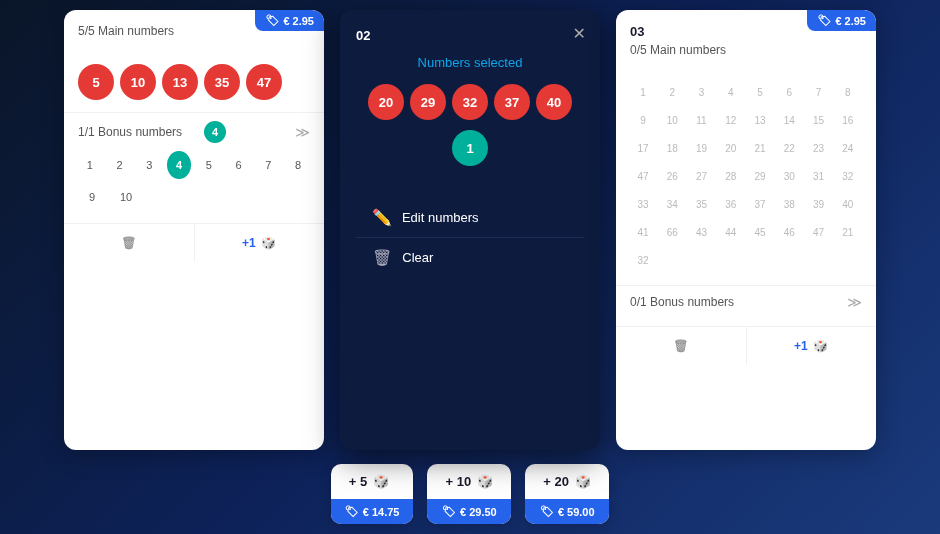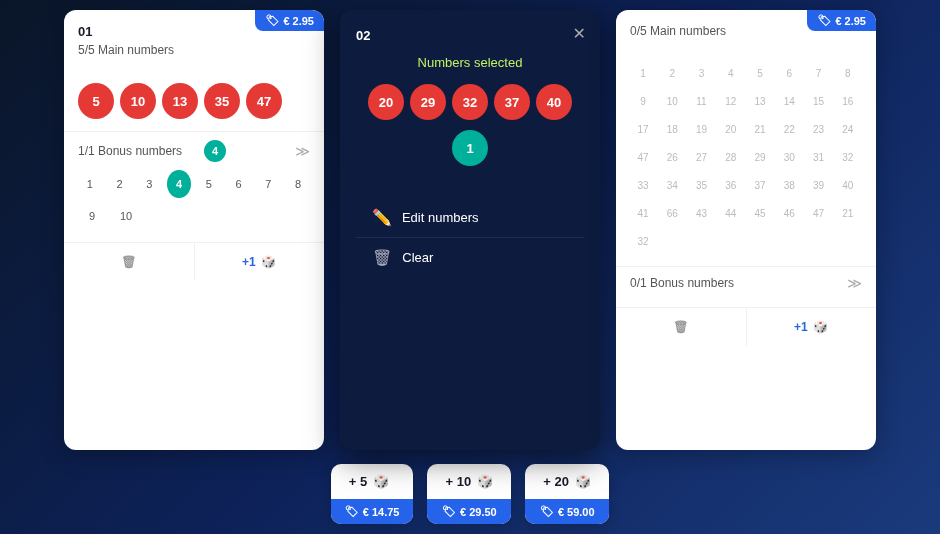--- a/index.html
+++ b/index.html
@@ -254,21 +254,21 @@
     .modal-card-num {
       font-size: 13px;
       font-weight: 700;
       color: #fff;
       align-self: flex-start;
       margin-bottom: 12px;
     }
 
     .modal-numbers-selected-label {
       font-size: 13px;
-      color: #bef264;
+      color: #0ea5e9;
       margin-bottom: 14px;
     }
 
     .modal-sel-row {
       display: flex;
       gap: 6px;
       margin-bottom: 10px;
       justify-content: center;
     }
 
@@ -323,21 +323,20 @@
 
 <div class="main-container">
   <div class="cards-row">
 
     <div class="card card-01">
       <div class="price-badge">
         <span>🏷</span>
         <span>€ 2.95</span>
       </div>
       <div class="card-header">
-        <div class="card-number">01</div>
         <div class="main-numbers-label">5/5  Main numbers</div>
       </div>
       <div class="selected-numbers-display">
         <div class="sel-num">5</div>
         <div class="sel-num">10</div>
         <div class="sel-num">13</div>
         <div class="sel-num">35</div>
         <div class="sel-num">47</div>
       </div>
       <div class="bonus-section">
@@ -401,20 +400,21 @@
         </div>
       </div>
     </div>
 
     <div class="card card-03">
       <div class="price-badge">
         <span>🏷</span>
         <span>€ 2.95</span>
       </div>
       <div class="card-header">
+        <div class="card-number">03</div>
         <div class="main-numbers-label">0/5  Main numbers</div>
       </div>
       <div class="small-num-grid" id="card03-grid">
           <div class="sn">1</div>
           <div class="sn">2</div>
           <div class="sn">3</div>
           <div class="sn">4</div>
           <div class="sn">5</div>
           <div class="sn">6</div>
           <div class="sn">7</div>

